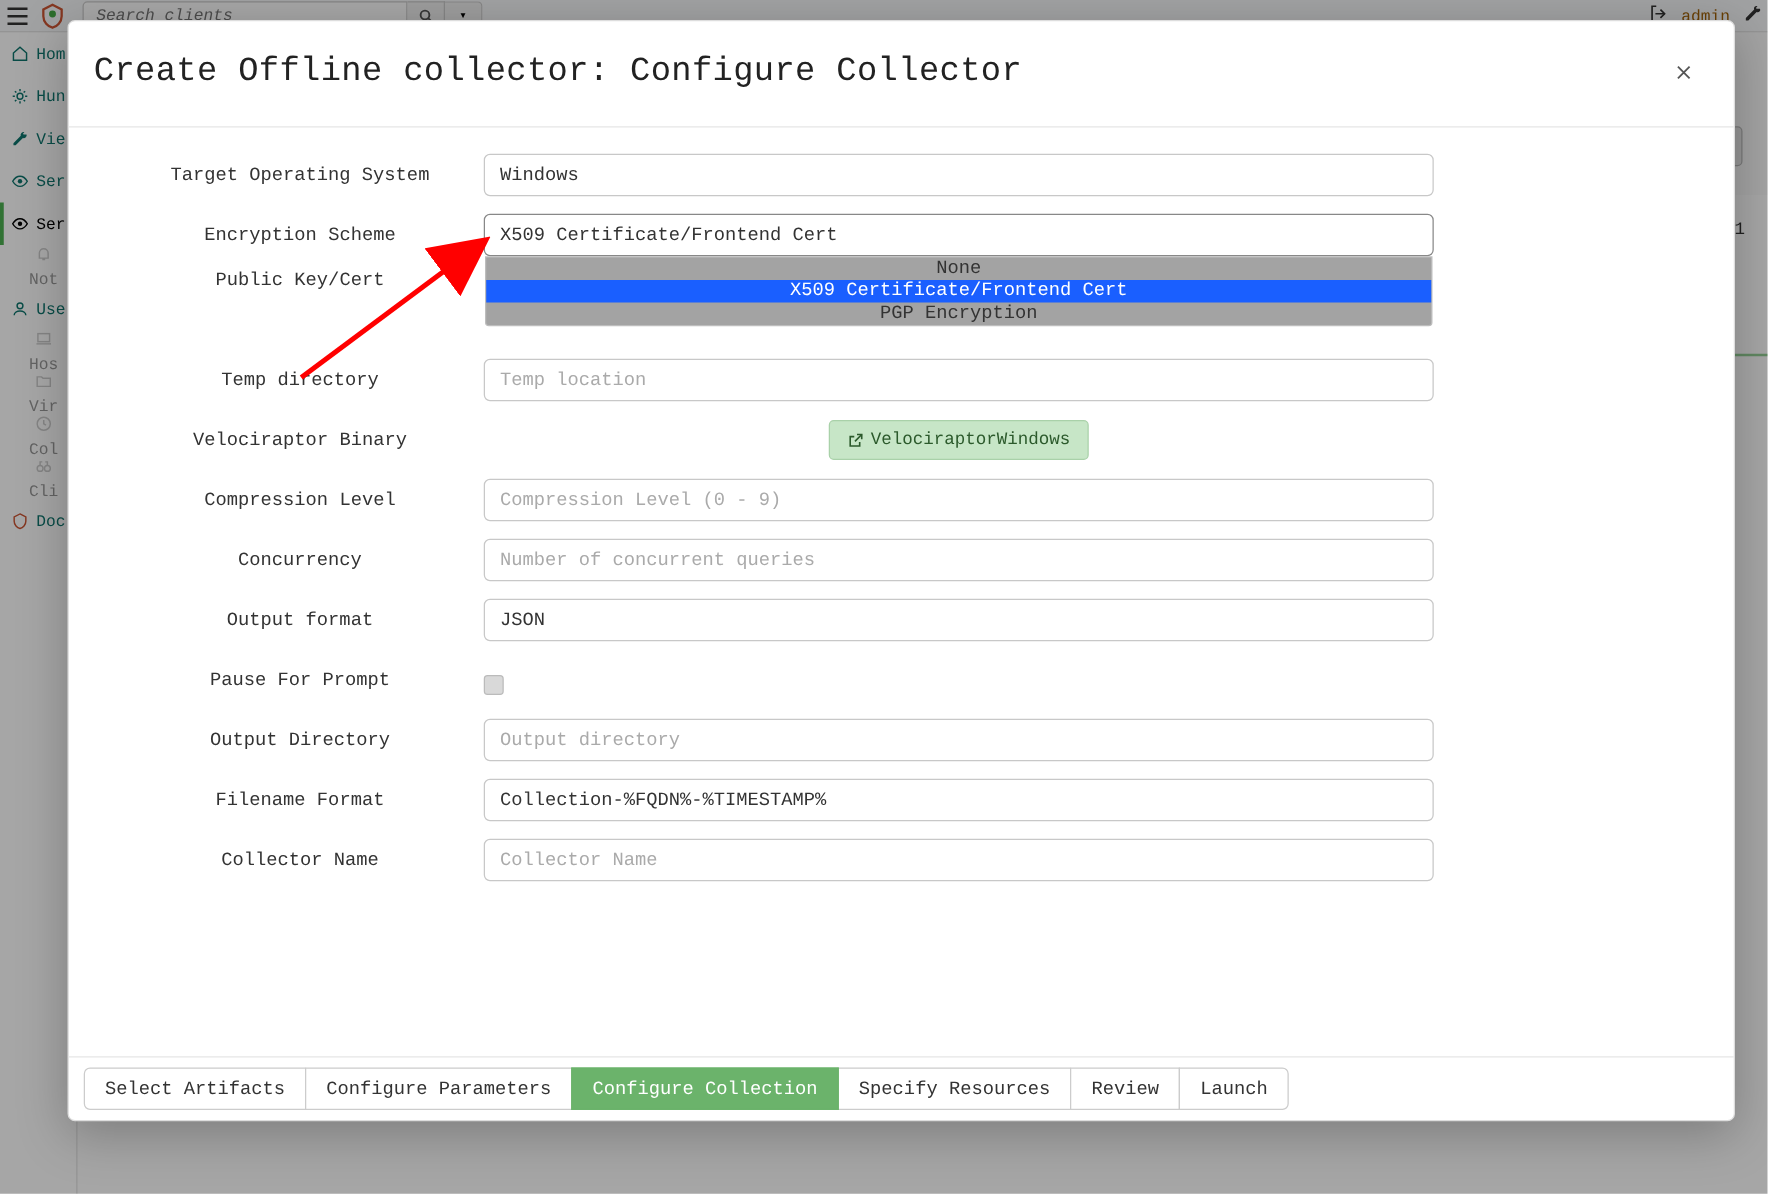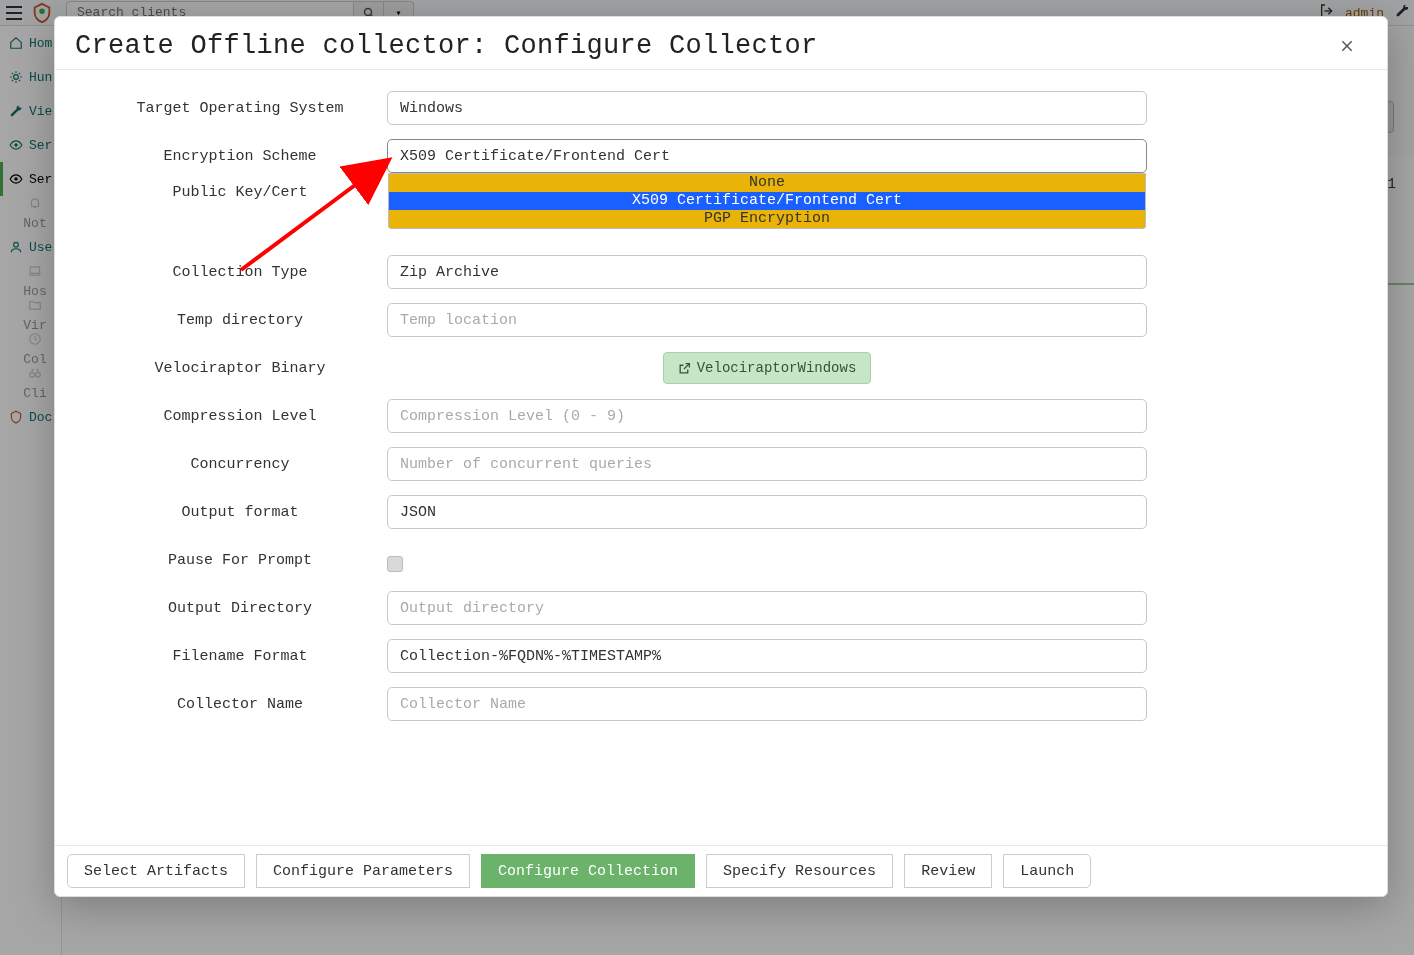--- a/index.html
+++ b/index.html
@@ -11,22 +11,22 @@
     position: absolute; top: 0; left: 0; right: 0; height: 26px;
     background: #f8f9fa; border-bottom: 1px solid #ddd;
     display: flex; align-items: center; gap: 6px; padding-left: 4px;
   }
   .hamburger { width: 20px; height: 18px; display: flex; flex-direction: column; justify-content: space-between; padding: 2px; cursor:pointer;}
   .hamburger span { display:block; height:2px; background:#333; }
   .logo { width: 24px; height: 24px; display:flex; align-items:center; justify-content:center;}
   .logo svg { width: 22px; height: 22px; }
   .search-wrap { display:flex; align-items:center; margin-left:6px; }
   .search-input {
-    width: 288px; height: 24px; border: 1px solid #ccc; border-radius: 4px 0 0 4px;
-    padding: 0 10px; font-family: inherit; font-size: 13px; color:#999;
+    width: 260px; height: 24px; border: 1px solid #ccc; border-radius: 4px 0 0 4px;
+    padding: 0 10px; font-family: inherit; font-size: 13px; color:#999;font-style:italic;
   }
   .search-btn, .search-caret {
     width: 30px; height: 24px; border: 1px solid #ccc; background:#f2f2f2;
     display:flex; align-items:center; justify-content:center; font-family:inherit; cursor:pointer;
   }
   .search-btn { border-left: none; border-radius:0; }
   .search-caret { border-left:none; border-radius:0 4px 4px 0; font-size:10px;}
   .topbar-right { position:absolute; right:4px; top:0; height:26px; display:flex; align-items:center; gap:10px;}
   .topbar-right .logout { font-size:14px; cursor:pointer;}
   .topbar-right .user { font-size:13px; color:#a16207;}
@@ -61,22 +61,22 @@
   .scrim { position:absolute; inset:0; background:rgba(0,0,0,0.35); }
   
   
   .modal {
     position:absolute; left:54px; top:16px; right:26px; bottom:58px;
     background:#fff; border:1px solid #ddd; border-radius:6px;
     display:flex; flex-direction:column;
     box-shadow:0 10px 40px rgba(0,0,0,.25);
   }
   .modal-header {
-    padding: 14px 26px 8px 20px; border-bottom:1px solid #e6e6e6;
-    display:flex; align-items:center; justify-content:space-between;
+    padding: 14px 26px 28px 20px; border-bottom:1px solid #e6e6e6;
+    display:flex; align-items:center; justify-content:space-between;margin-top:12px;
   }
   .modal-title { font-size:27px; font-weight:400; letter-spacing:0.3px; color:#222; }
   .close-x { width:28px; height:28px; display:flex; align-items:center; justify-content:center; color:#555; cursor:pointer; font-size:18px; border-radius:4px; }
   
   .modal-body { flex:1; overflow:auto; padding: 14px 36px 20px 38px; position:relative; }
   
   .form-row { display:flex; align-items:center; min-height:48px;text-align:center; }
   .form-row .lbl { width: 294px; font-size:15px; color:#333; }
   .form-row .ctrl { flex:1; max-width: 760px; }
   .form-row.tall { align-items:flex-start; padding-top:4px;}
@@ -85,21 +85,21 @@
     width:100%; height:34px; border:1px solid #c8c8c8; border-radius:5px;
     background:#fff; padding:0 12px; font-family:inherit; font-size:15px; color:#333;
     display:flex; align-items:center; position:relative;
   }
   .sel { cursor:pointer; }
   .sel.open { border-color:#888; }
   .txt.placeholder { color:#aaa; }
   
   .dropdown {
     position:absolute; left:0; top:33px; right:0;
-    background:#eab308; border:1px solid #bdbdbd; border-radius:0 0 3px 3px;
+    background:#a3a3a3; border:1px solid #bdbdbd; border-radius:0 0 3px 3px;
     z-index:5;
   }
   .dropdown .opt { height:18px; padding:0 12px; font-size:15px; line-height:18px; color:#333; cursor:pointer; }
   .dropdown .opt.selected { background:#1a5fff; color:#fff; }
   
   .binary-chip {
     display:inline-flex; align-items:center; gap:6px;
     height:32px; padding:0 14px; border:1px solid #a9d1a9; background:#c7e6c7;
     border-radius:4px; font-size:14px; color:#2c5a2c; cursor:pointer;
   }
@@ -109,21 +109,21 @@
     width:16px; height:16px; border:1px solid #bbb; border-radius:3px; background:#d9d9d9; cursor:pointer; margin-top:8px;
   }
   
   
   .arrow {
     position:absolute; pointer-events:none;
   }
   
   .modal-footer {
     border-top:1px solid #e6e6e6;
-    padding: 8px 12px; display:flex; gap:12px;font-family:Liberation Mono, monospace;
+    padding: 8px 12px; display:flex; gap:0;font-family:Liberation Mono, monospace;
   }
   .step-btn {
     height:34px; padding:0 16px; border:1px solid #ccc;
     background:#fff; font-family:inherit; font-size:15px; color:#333; cursor:pointer;
     margin-left:-1px;
   }
   .step-btn:first-child { border-radius:5px 0 0 5px; margin-left:0; }
   .step-btn:last-child { border-radius:0 5px 5px 0; }
   .step-btn.active { background:#6bb36b; border-color:#6bb36b; color:#fff; z-index:1; position:relative;}
 </style>
@@ -293,26 +293,20 @@
             </div>
         </div>
       </div>
     </div>
 
     <div class="form-row tall" style="min-height:68px">
       <div class="lbl">Public Key/Cert</div>
       <div class="ctrl"></div>
     </div>
 
-    <div class="form-row">
-      <div class="lbl">Collection Type</div>
-      <div class="ctrl">
-          <div class="sel">Zip Archive</div>
-        </div>
-    </div>
 
     <div class="form-row">
       <div class="lbl">Temp directory</div>
       <div class="ctrl">
           <div class="txt placeholder">Temp location</div>
         </div>
     </div>
 
     <div class="form-row">
       <div class="lbl">Velociraptor Binary</div>

